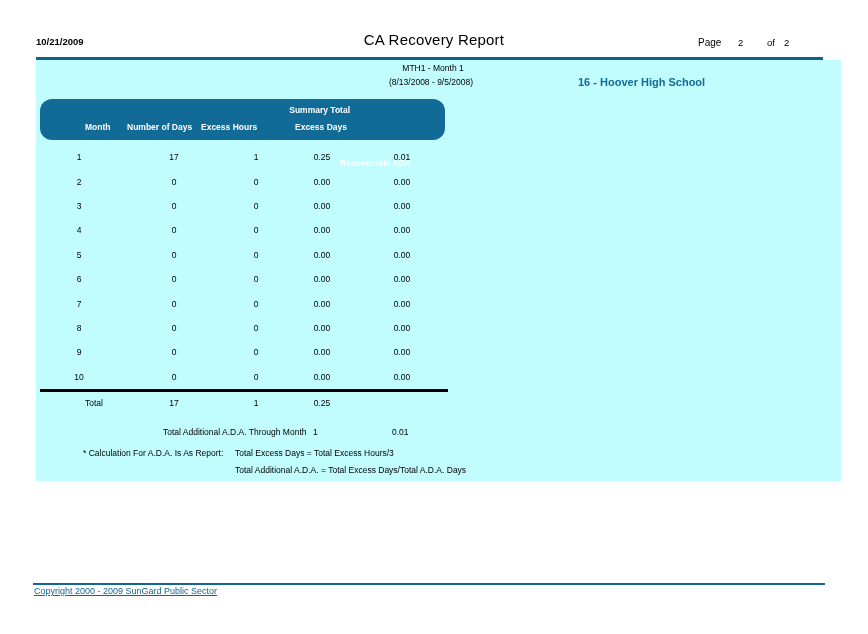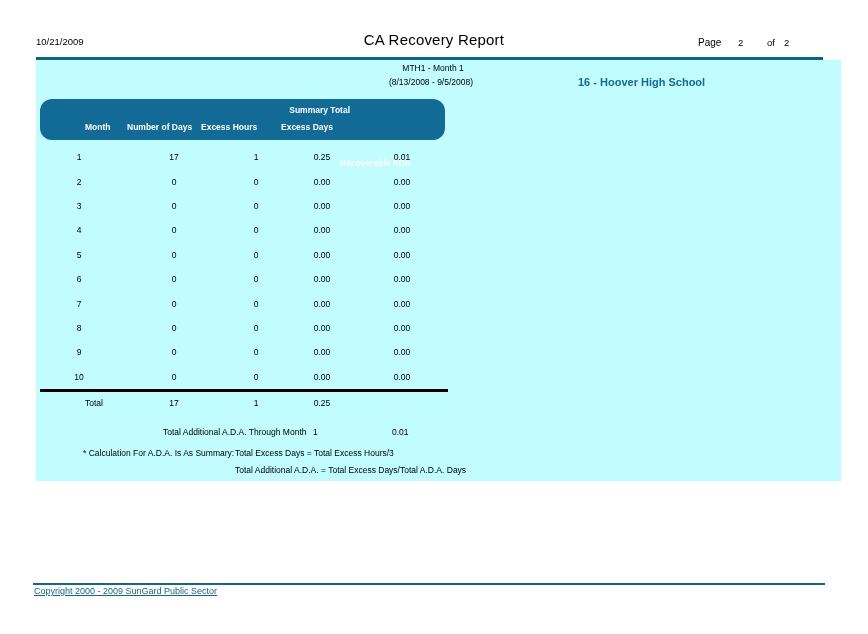--- a/index.html
+++ b/index.html
@@ -11,21 +11,21 @@
   }
   *{margin:0;padding:0;box-sizing:border-box;}
   html,body{background:#ffffff;}
   body{
     width:868px;height:634px;position:relative;overflow:hidden;
     font-family:"Liberation Sans", sans-serif;color:var(--ink);
   }
   .abs{position:absolute;white-space:nowrap;}
 
   
-  .hdr-date{left:36px;top:36px;font-size:9.5px;}
+  .hdr-date{left:36px;top:36px;font-size:9.5px;font-weight:bold;}
   .hdr-title{left:0;right:0;top:31px;text-align:center;font-size:15px;letter-spacing:0.2px;}
   .pg-label{left:698px;top:37px;font-size:10px;}
   .pg-num{left:738px;top:37px;font-size:9.5px;}
   .pg-of{left:767px;top:37px;font-size:9.5px;}
   .pg-total{left:784px;top:37px;font-size:9.5px;}
 
   
   .top-rule{left:36px;top:57px;width:787px;height:3px;background:var(--rule);}
   .footer-rule{left:33px;top:583px;width:792px;height:2px;background:var(--link);}
 
@@ -36,21 +36,21 @@
   .period2{left:0;top:17px;width:790px;text-align:center;}
   .school{left:542px;top:16px;font-size:11px;font-weight:bold;color:var(--teal);}
 
   
   .thead{left:4px;top:39px;width:405px;height:41px;background:var(--teal);border-radius:12px;color:#ffffff;font-weight:bold;font-size:8.5px;}
   .thead .abs{position:absolute;}
   .group{left:0;top:6px;width:310px;text-align:right;}
   .ch-month{left:45px;top:23px;}
   .ch-days{left:87px;top:23px;}
   .ch-hours{left:161px;top:23px;}
-  .ch-xdays{left:241px;top:23px;}
+  .ch-xdays{left:255px;top:23px;}
   .ch-ada{left:300px;top:23px;margin-top:36px;}
 
   
   .rows{position:absolute;left:0;top:85px;width:420px;}
   .row{display:flex;padding-left:4px;height:24.4px;align-items:center;}
   .cell{display:block;white-space:nowrap;text-align:center;}
   .c1{width:78px;} .c2{width:112px;} .c3{width:52px;} .c4{width:80px;} .c5{width:80px;}
 
   .total-rule{left:4px;top:329px;width:408px;height:3px;background:#000000;}
   .total-row{left:0;top:332px;width:420px;height:22px;}
@@ -173,19 +173,19 @@
     <span class="cell c2">17</span>
     <span class="cell c3">1</span>
     <span class="cell c4">0.25</span>
     <span class="cell c5"></span>
   </div>
 
   <span class="abs ada-label">Total Additional A.D.A. Through Month</span>
   <span class="abs ada-month">1</span>
   <span class="abs ada-value">0.01</span>
 
-  <span class="abs calc-label">* Calculation For A.D.A. Is As Summary:</span>
+  <span class="abs calc-label">* Calculation For A.D.A. Is As Report:</span>
   <span class="abs calc-f1">Total Excess Days = Total Excess Hours/3</span>
   <span class="abs calc-f2">Total Additional A.D.A. = Total Excess Days/Total A.D.A. Days</span>
 </div>
 
 <div class="abs footer-rule"></div>
 <a class="abs copyright" href="#">Copyright 2000 - 2009 SunGard Public Sector</a>
 
 </body></html>

